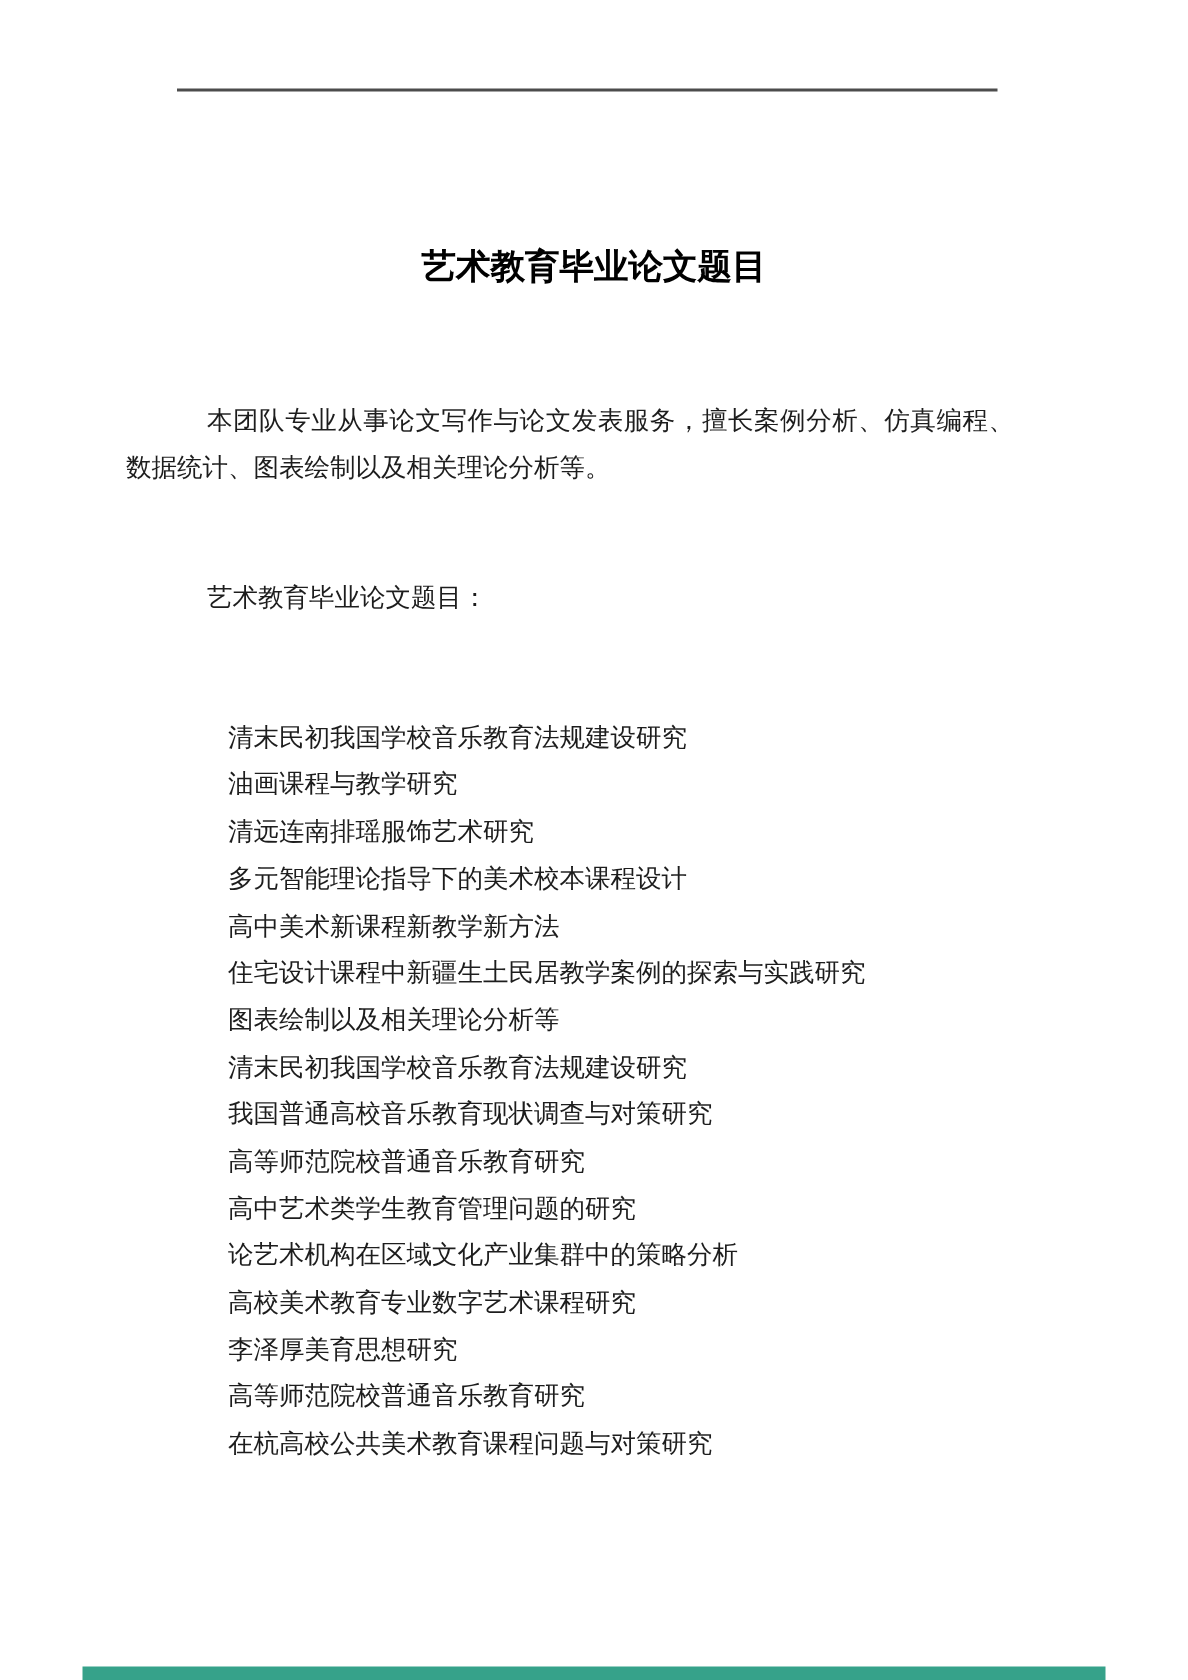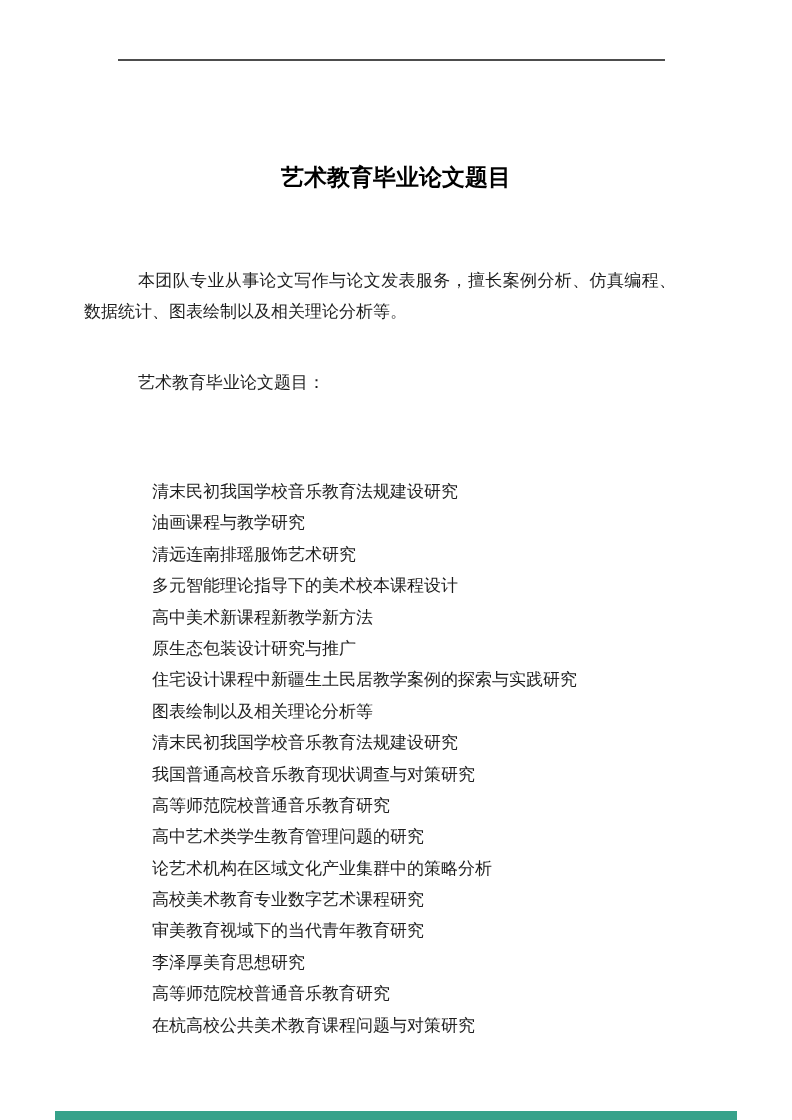--- a/index.html
+++ b/index.html
@@ -42,21 +42,21 @@
     left: 84px;
     width: 592px;
     font-size: 17px;
     line-height: 31px;
     text-indent: 54px;
     word-break: break-all;
     text-align: justify;
   }
   .section-label {
     position: absolute;
-    top: 372px;
+    top: 388px;
     left: 138px;
     font-size: 17px;
     line-height: 22px;
   }
   .topic-list {
     position: absolute;
     top: 462px;
     left: 138px;
     width: 600px;
     margin: 14px;
@@ -90,30 +90,28 @@
   <p class="intro-paragraph">本团队专业从事论文写作与论文发表服务，擅长案例分析、仿真编程、数据统计、图表绘制以及相关理论分析等。</p>
 
   <div class="section-label">艺术教育毕业论文题目：</div>
 
   <ul class="topic-list">
       <li class="topic-item">清末民初我国学校音乐教育法规建设研究</li>
       <li class="topic-item">油画课程与教学研究</li>
       <li class="topic-item">清远连南排瑶服饰艺术研究</li>
       <li class="topic-item">多元智能理论指导下的美术校本课程设计</li>
       <li class="topic-item">高中美术新课程新教学新方法</li>
-      <li class="topic-item">原生态包装设计研究与推广</li>
       <li class="topic-item">住宅设计课程中新疆生土民居教学案例的探索与实践研究</li>
       <li class="topic-item">图表绘制以及相关理论分析等</li>
       <li class="topic-item">清末民初我国学校音乐教育法规建设研究</li>
       <li class="topic-item">我国普通高校音乐教育现状调查与对策研究</li>
       <li class="topic-item">高等师范院校普通音乐教育研究</li>
       <li class="topic-item">高中艺术类学生教育管理问题的研究</li>
       <li class="topic-item">论艺术机构在区域文化产业集群中的策略分析</li>
       <li class="topic-item">高校美术教育专业数字艺术课程研究</li>
-      <li class="topic-item">审美教育视域下的当代青年教育研究</li>
       <li class="topic-item">李泽厚美育思想研究</li>
       <li class="topic-item">高等师范院校普通音乐教育研究</li>
       <li class="topic-item">在杭高校公共美术教育课程问题与对策研究</li>
     </ul>
 
   <div class="bottom-bar" style="background: rgb(54, 162, 138);"></div>
 
 </div>
 
 </body></html>

